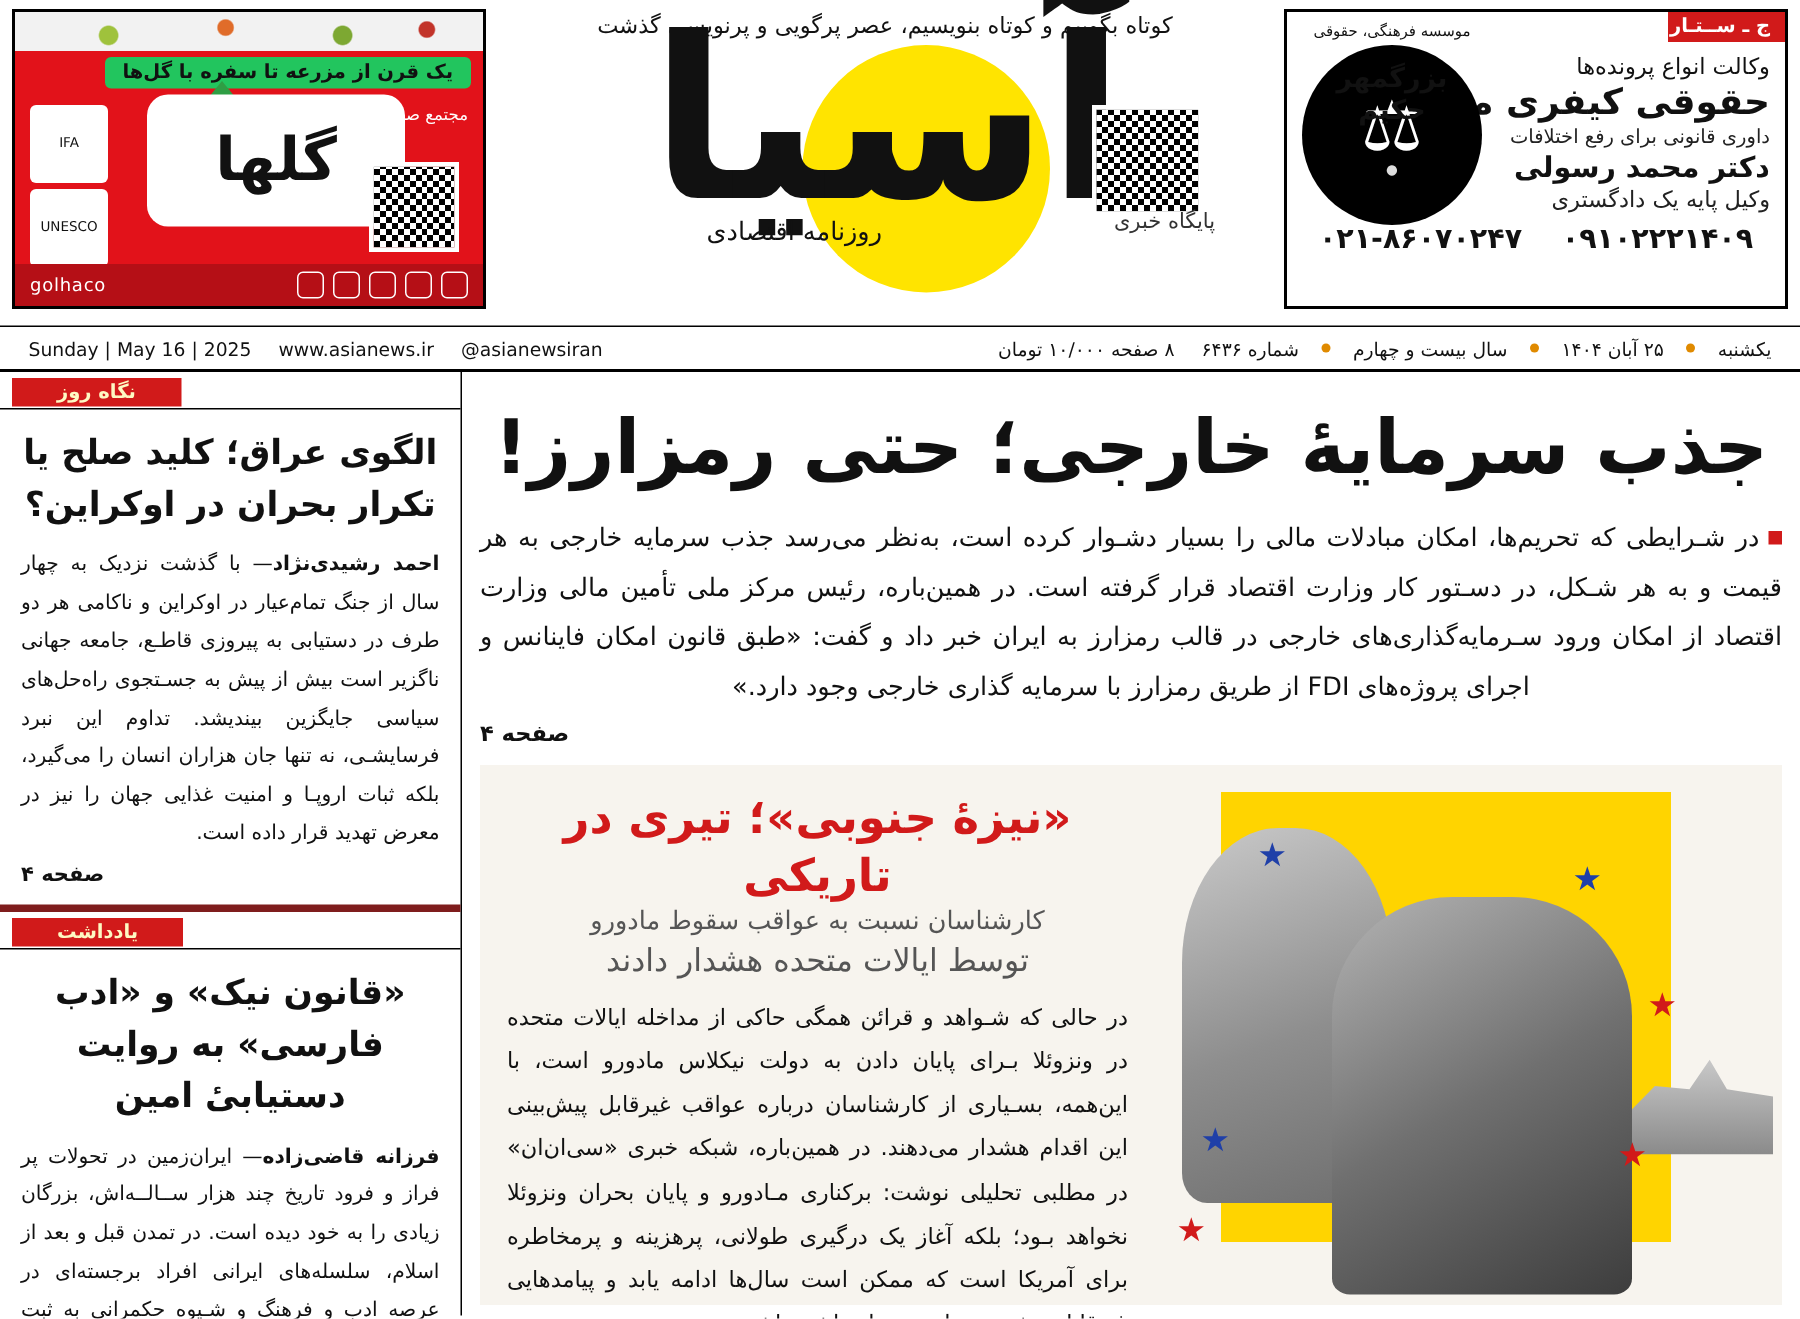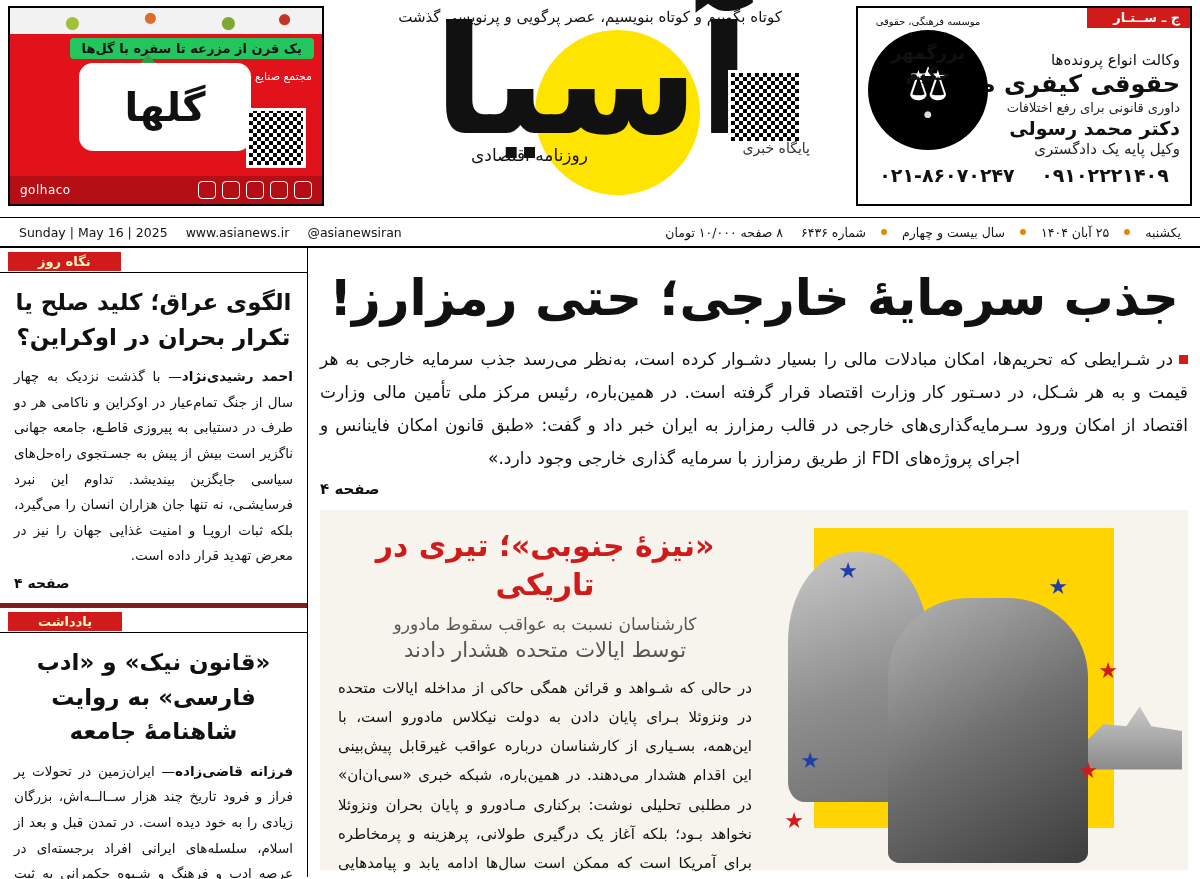--- a/index.html
+++ b/index.html
@@ -45,30 +45,29 @@
     background: #fff;
     overflow: hidden;
   }
   .ad-ribbon {
     position: absolute;
     top: 0; right: 0;
     background: #d11a1a;
     color: #fff;
     font-size: 13px;
     letter-spacing: 3px;
-    padding: 2px 10px 3px 26px;
+    padding: 2px 10px 3px 1px;
     font-weight: bold;
   }
   .ad-law-line {
     text-align: right;
     font-size: 15px;
     color: #111;
     padding: 3px 10px 0 0;
     direction: rtl;
-    margin-top: 16px;
   }
   .ad-law-title {
     font-size: 24px;
     font-weight: bold;
     text-align: right;
     padding: 2px 10px 0 0;
     line-height: 1.15;
   }
   .ad-law-sub {
     font-size: 13px;
@@ -240,21 +239,21 @@
   .golha-corp {
     position: absolute;
     top: 62px; right: 10px;
     font-size: 11px;
     color: #fff;
     direction: rtl;
   }
   .golha-logo {
     position: absolute;
     top: 55px;
-    left: 69px;
+    left: 88px;
     width: 172px;
     height: 88px;
     background: #fff;
     border-radius: 14px;
     display: flex;
     align-items: center;
     justify-content: center;
   }
   .golha-logo .g-text {
     font-size: 40px;
@@ -458,21 +457,20 @@
     font-size: 30px;
     font-weight: bold;
     color: #d11a1a;
     text-align: center;
     line-height: 1.3;
   }
   .s2-sub1 {
     font-size: 17px;
     color: #555;
     text-align: center;
-    margin-top: 10px;
   }
   .s2-sub2 {
     font-size: 21px;
     color: #555;
     text-align: center;
     margin-top: 4px;
   }
   .s2-body {
     font-size: 15px;
     line-height: 1.95;
@@ -562,20 +560,24 @@
     </div>
 
     <div class="ad-left">
       <div class="ad-left-inner">
         <div class="golha-top"></div>
         <div class="golha-banner">یک قرن از مزرعه تا سفره با گل‌ها</div>
         <div class="golha-corp">مجتمع صنایع غذایی وکشاورزی</div>
         <div class="golha-leaf"></div>
         <div class="golha-logo">
           <span class="g-text">گلها</span>
+        </div>
+        <div class="golha-badges">
+          <div class="badge-sq">IFA</div>
+          <div class="badge-sq">UNESCO</div>
         </div>
         <div class="golha-qr"></div>
         <div class="golha-social">
           <span class="soc"></span>
           <span class="soc"></span>
           <span class="soc"></span>
           <span class="soc"></span>
           <span class="soc"></span>
           <span class="golha-handle">golhaco</span>
         </div>
@@ -641,21 +643,21 @@
         <div class="side-body">
           <span class="byline">احمد رشیدی‌نژاد</span><span>— با گذشت نزدیک به چهار سال از جنگ تمام‌عیار در اوکراین و ناکامی هر دو طرف در دستیابی به پیروزی قاطـع، جامعه جهانی ناگزیر است بیش از پیش به جسـتجوی راه‌حل‌های سیاسی جایگزین بیندیشد. تداوم این نبرد فرسایشـی، نه تنها جان هزاران انسان را می‌گیرد، بلکه ثبات اروپـا و امنیت غذایی جهان را نیز در معرض تهدید قرار داده است.</span>
         </div>
         <div class="side-ref">صفحه ۴</div>
       </div>
 
       <div class="side-tab-row">
         <span class="side-tab">یادداشت</span>
       </div>
       <div class="side-item">
-        <div class="side-head">«قانون نیک» و «ادب فارسی» به روایت شاهنامهٔ جامعه</div>
+        <div class="side-head">«قانون نیک» و «ادب فارسی» به روایت دستیابیٔ امین</div>
         <div class="side-body">
           <span class="byline">فرزانه قاضی‌زاده</span><span>— ایران‌زمین در تحولات پر فراز و فرود تاریخ چند هزار ســالــه‌اش، بزرگان زیادی را به خود دیده است. در تمدن قبل و بعد از اسلام، سلسله‌های ایرانی افراد برجسته‌ای در عرصه ادب و فرهنگ و شـیوه حکمرانی به ثبت رسانده است و از نگاه بسیاری کوروش کبیر و فردوسی، از مهمترین چهره‌های تاریخ ایران محسوب می‌ شوند.</span>
         </div>
 
       </div>
 
     </div>
   </div>
 </div>
 

